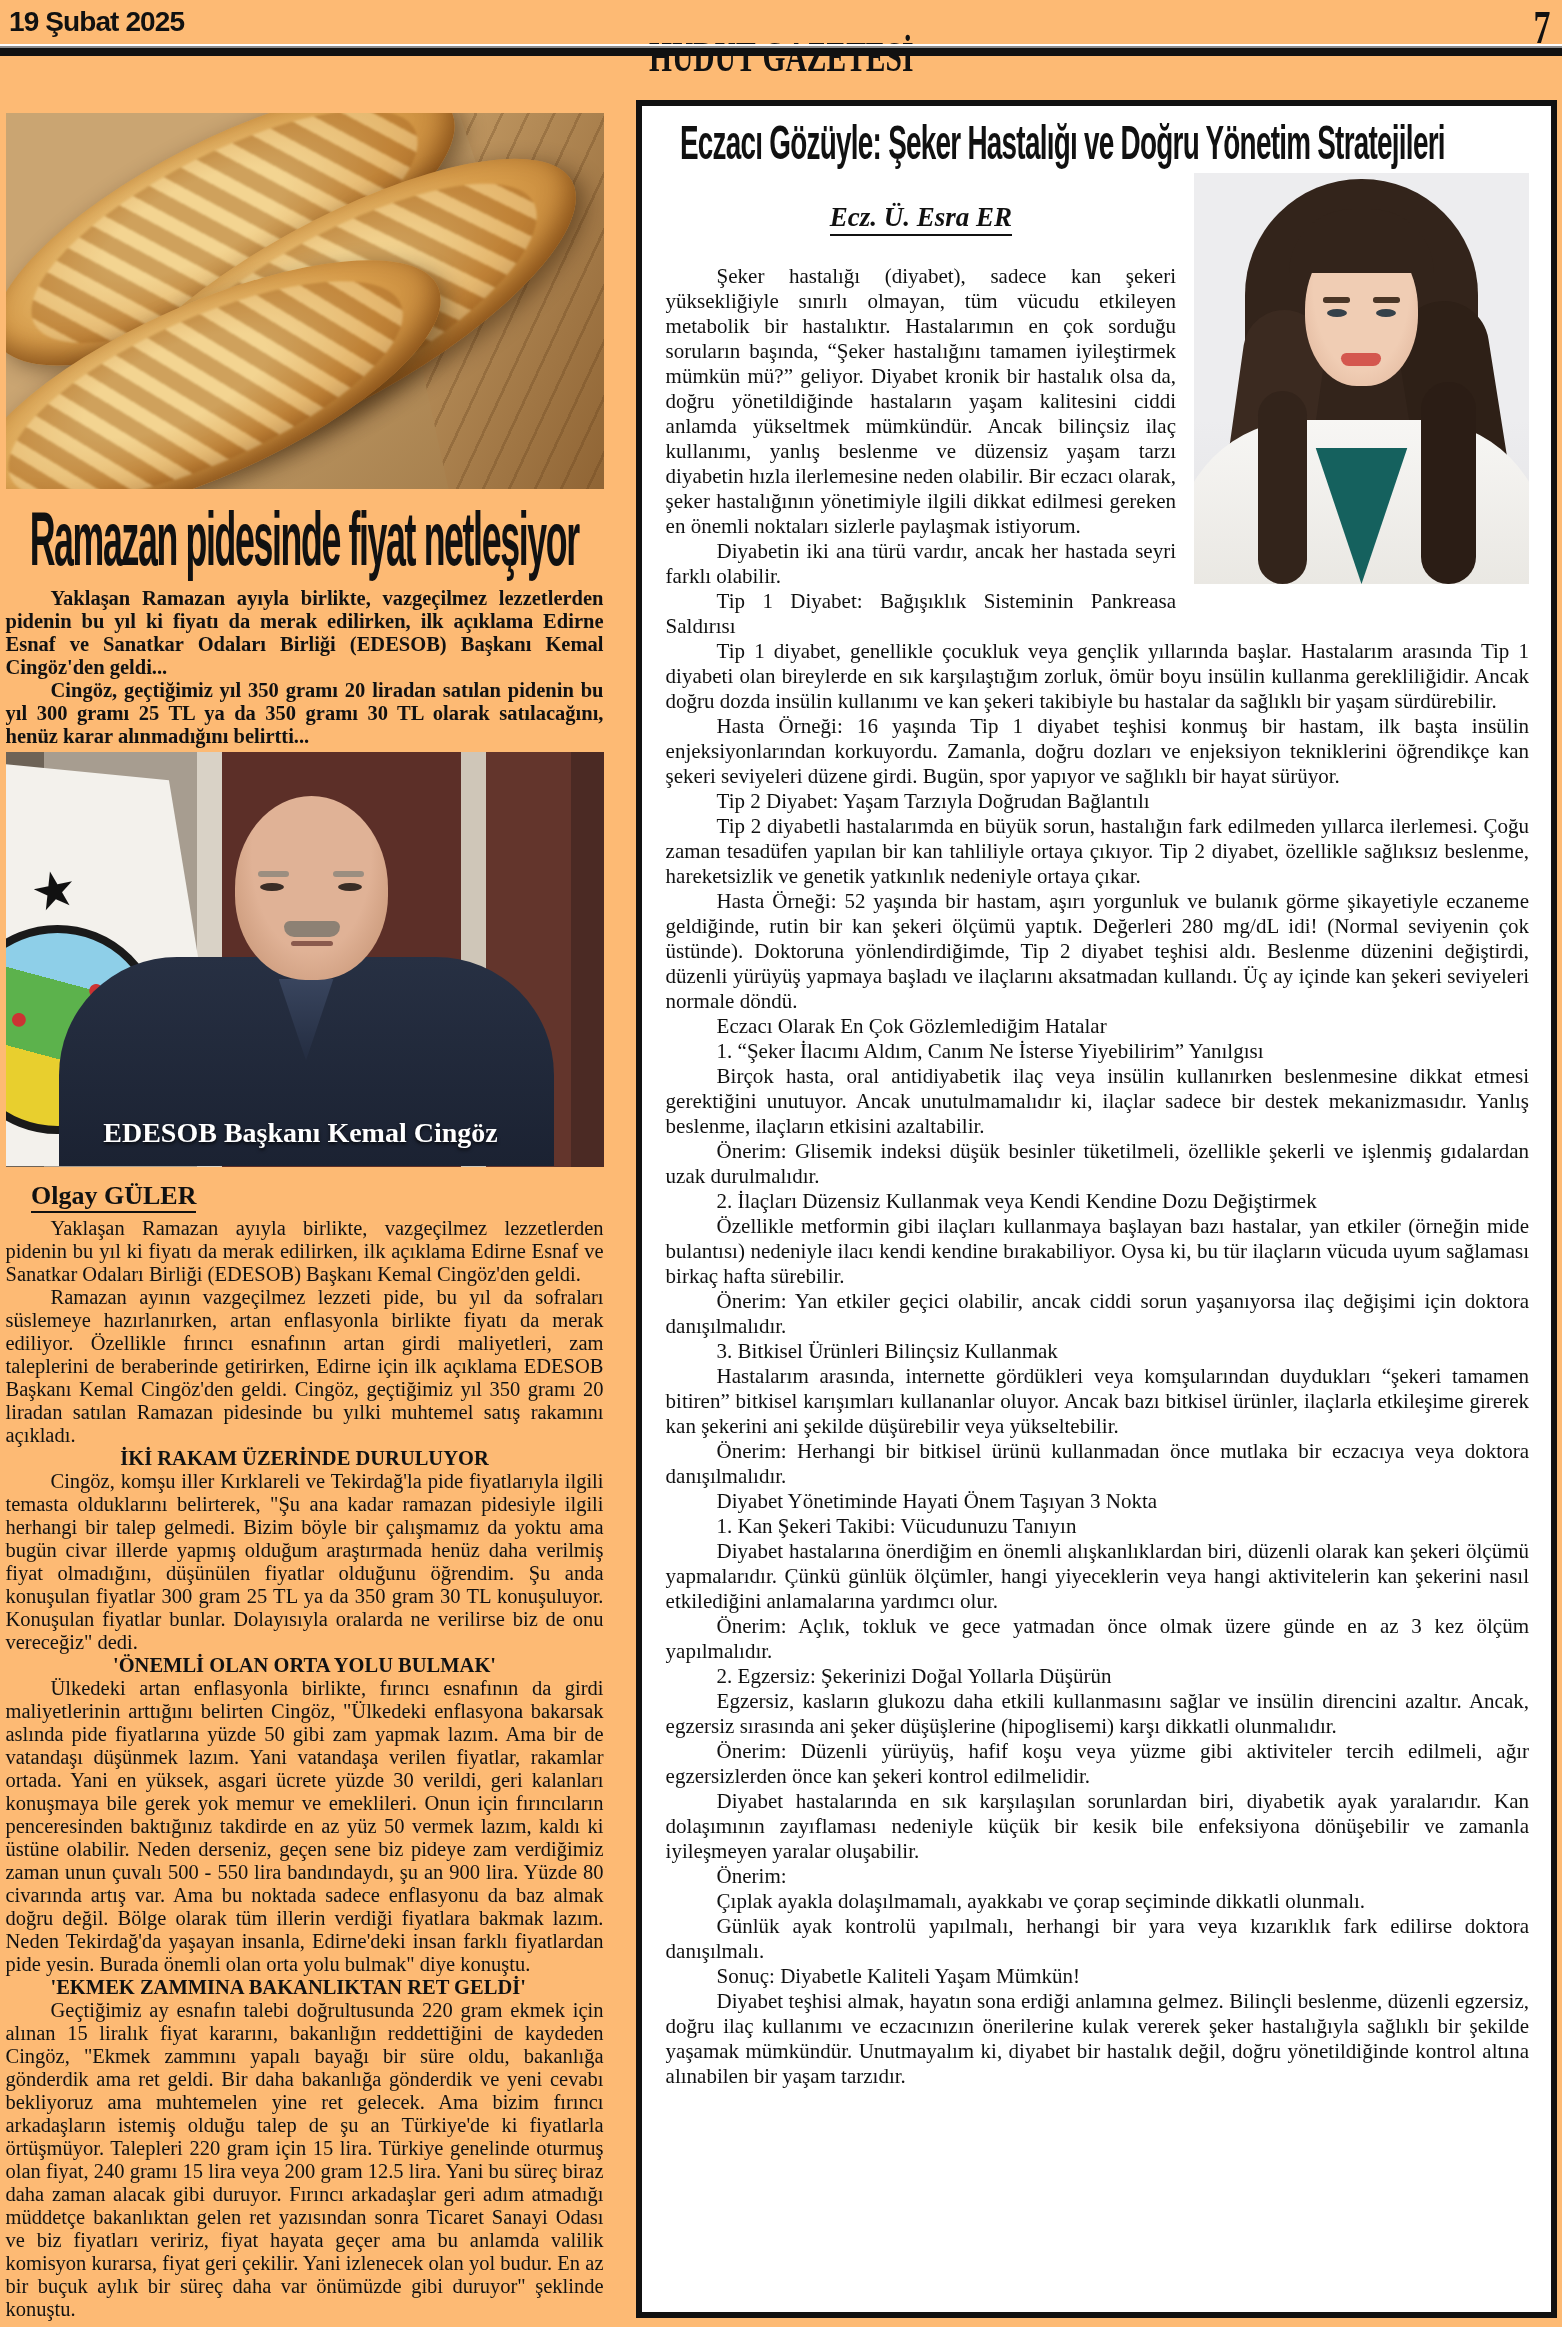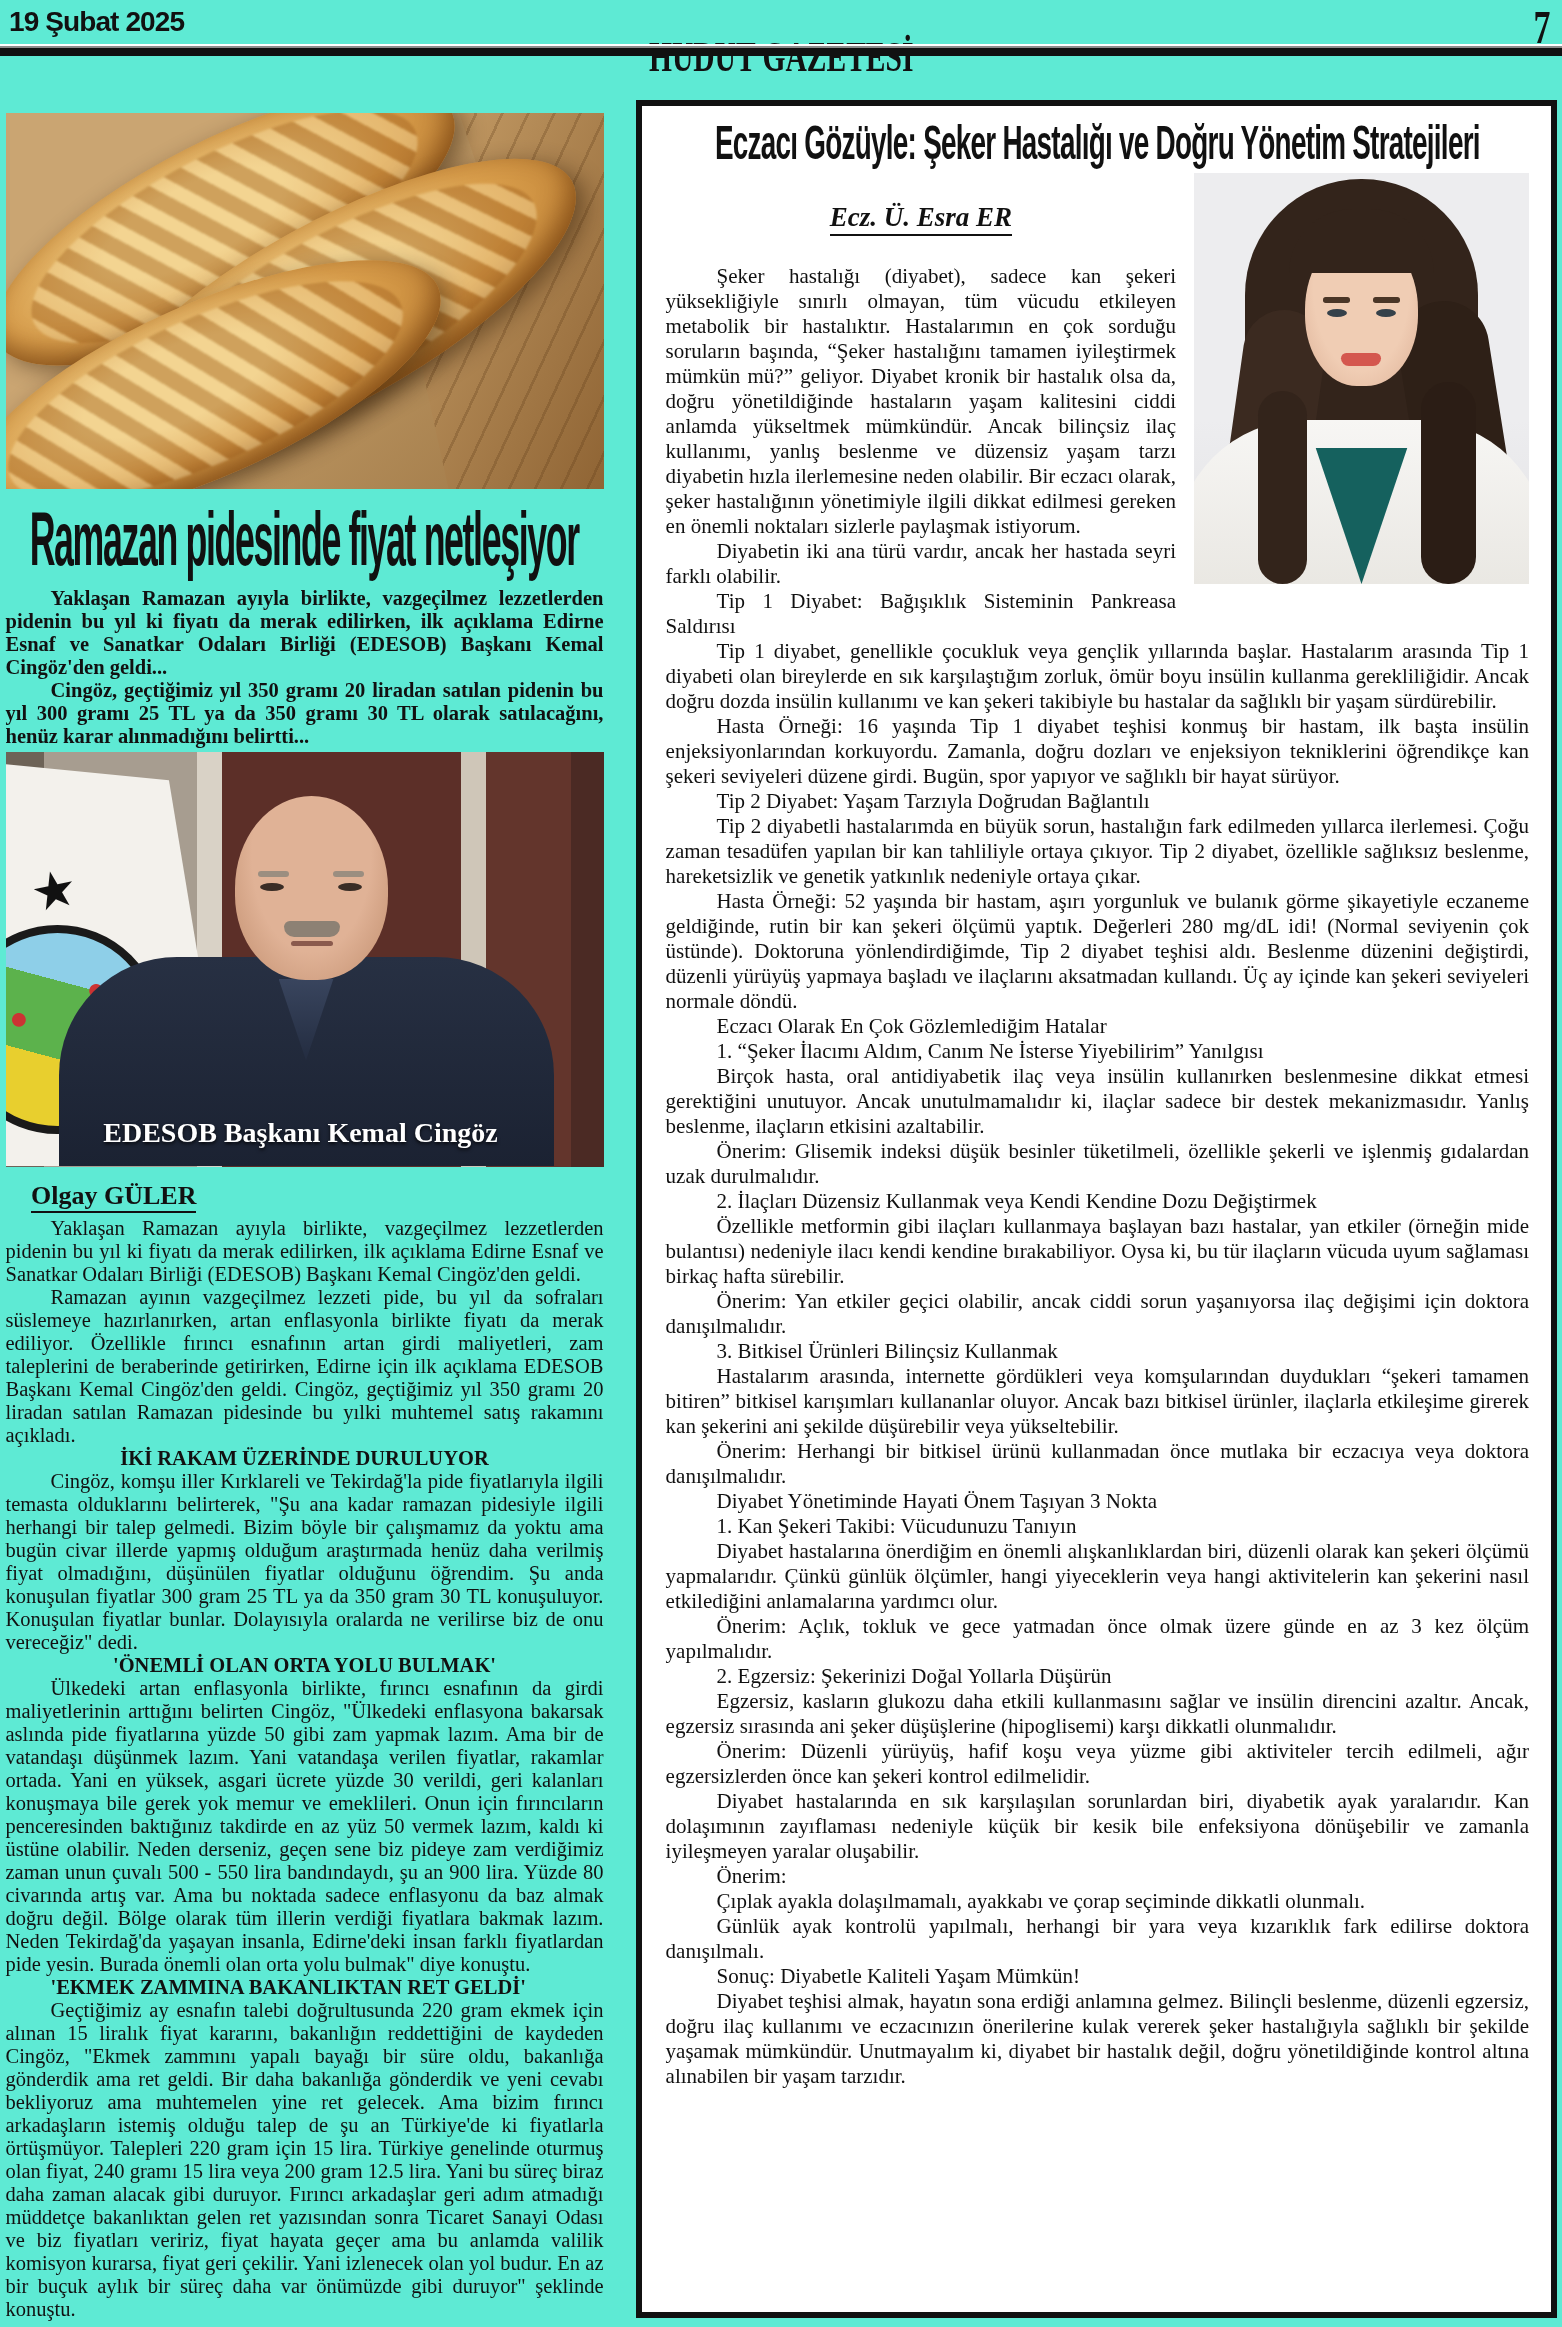--- a/index.html
+++ b/index.html
@@ -1,16 +1,16 @@
 <!DOCTYPE html>
 <html style="font-size:14.5px"><head>
 <meta charset="utf-8">
 <style>
   html,body{margin:0;padding:0;background:#fff;}
-  .page{position:relative;width:1563px;height:2327px;background:#5eead4;overflow:hidden;
+  .page{position:relative;width:1563px;height:2327px;background:#fdba74;overflow:hidden;
         font-family:"Liberation Serif",serif;color:#111;}
 
   
   .hdr-date{position:absolute;left:9px;top:5.5px;font-family:"Liberation Sans",sans-serif;
             font-weight:bold;font-size:28px;letter-spacing:-0.9px;}
   .hdr-mast{position:absolute;left:0;right:0;top:3.6px;text-align:center;margin-top:32px;}
   .hdr-mast span{display:inline-block;font-family:"Liberation Serif",serif;font-weight:bold;
             font-size:36px;transform:scale(0.82,1.18);letter-spacing:0px;}
   .hdr-page{position:absolute;right:12.7px;top:0px;font-family:"Liberation Serif",serif;
             font-weight:bold;font-size:47px;transform:scaleX(0.72);transform-origin:right top;}
@@ -77,21 +77,21 @@
   .byline{margin:14.5px 0 5.5px 25.5px;font-size:26px;font-weight:bold;}
   .byline span{border-bottom:2.7px solid #111;padding-bottom:0.9px;}
 
   .body-list p{margin:0;font-size:20.5px;line-height:23px;text-align:justify;text-indent:45px;}
   .body-list p.hc{font-weight:bold;text-align:center;text-indent:0;}
   .body-list p.hl{font-weight:bold;text-align:left;}
 
   
   .rightbox{position:absolute;left:636px;top:100px;width:921px;height:2218px;
      border:6.4px solid #111;box-sizing:border-box;background:#fff;padding:7.3px 22px 9px 23.6px;overflow:hidden;}
-  .r-title-wrap{height:58px;display:flex;align-items:center;justify-content:center;overflow:hidden;}
+  .r-title-wrap{height:58px;display:flex;align-items:center;justify-content:flex-end;overflow:hidden;}
   .r-title{white-space:nowrap;font-family:"Liberation Sans",sans-serif;font-weight:bold;
      font-size:34px;letter-spacing:-0.9px;transform:scale(0.82,1.42);}
   .r-author{margin:31px 0 31px 0;text-align:center;font-size:27px;font-weight:bold;font-style:italic;}
   .r-author span{border-bottom:2.7px solid #111;padding-bottom:1.8px;}
   .right-body p{font-size:21px;line-height:25px;text-indent:51px;}
 
   
   .photo-esra{float:right;position:relative;width:335px;height:411px;overflow:hidden;
      margin:1.8px 0 14.5px 18px;background:linear-gradient(180deg,#ededef 0 60%,#e2e2e5 100%);}
   .es-hair-back{position:absolute;left:51px;top:5.5px;width:233px;height:400px;

